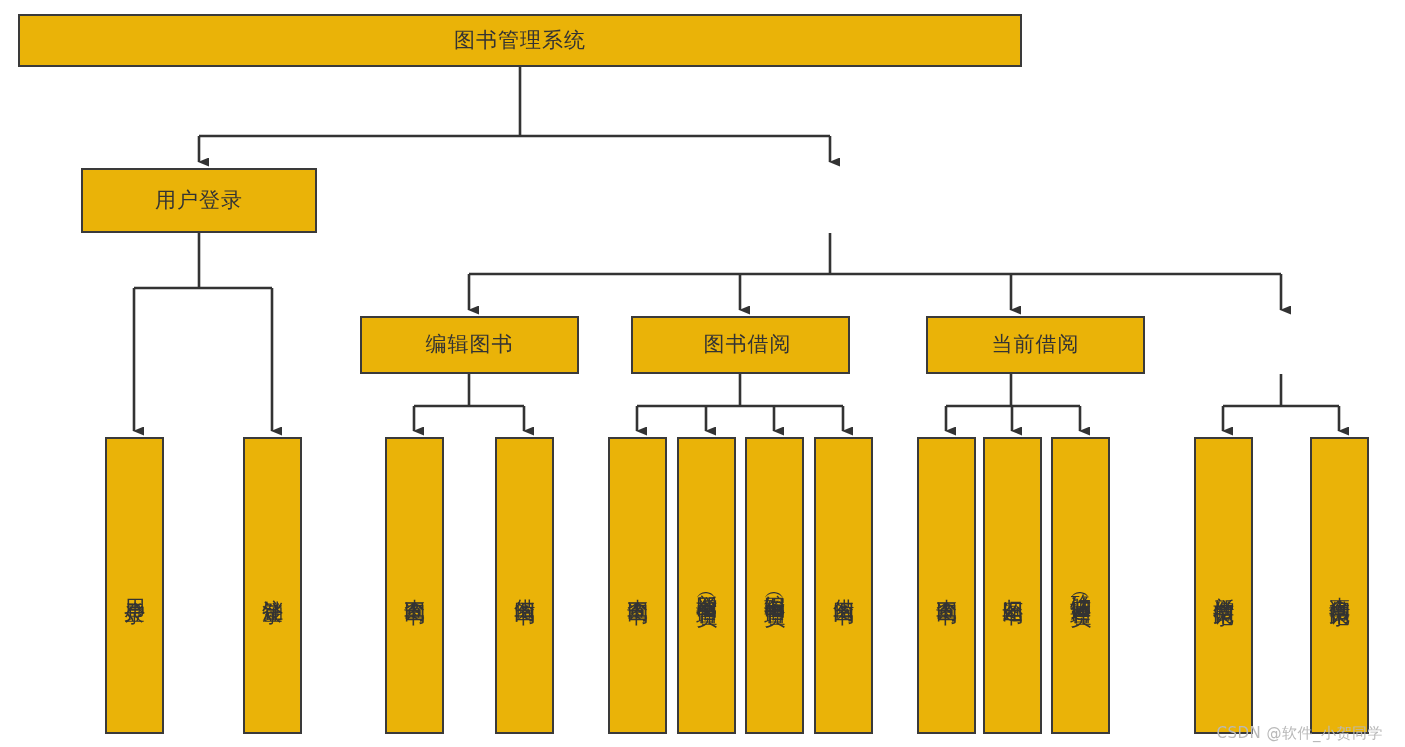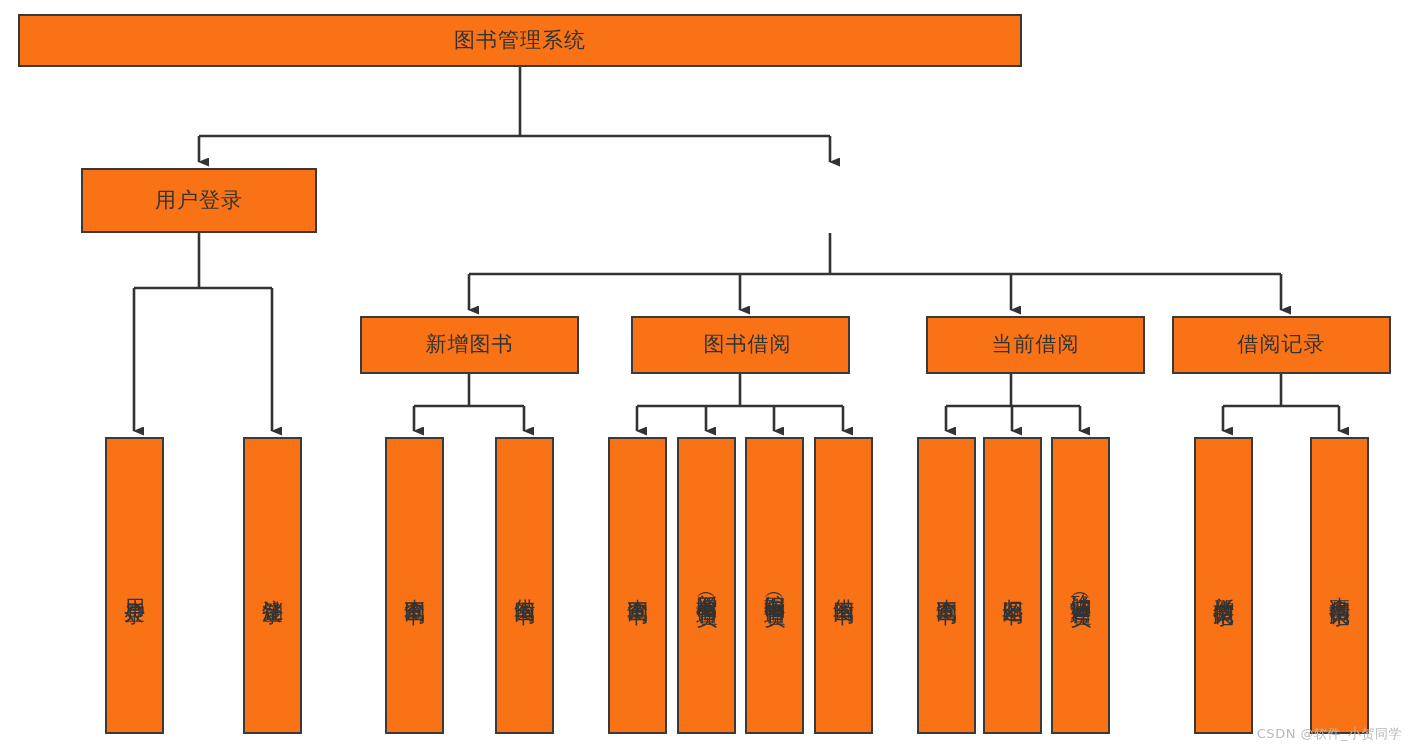--- a/index.html
+++ b/index.html
@@ -23,21 +23,21 @@
     position: absolute;
     left: 0;
     top: 0;
     width: 1405px;
     height: 747px;
   }
   .node {
     position: absolute;
     box-sizing: border-box;
     border: 2px solid #3a3a3a;
-    background: #f97316;
+    background: #eab308;
     color: #333333;
     display: flex;
     align-items: center;
     justify-content: center;
     text-align: center;
   }
   .node-h {
     font-size: 21px;
     letter-spacing: 1px;
     line-height: 1.2;
@@ -50,23 +50,23 @@
     letter-spacing: 2px;
     padding: 6px 0;
   }
   .node-v .vlabel {
     writing-mode: vertical-rl;
     text-orientation: upright;
     display: block;
   }
   .watermark {
     position: absolute;
-    right: 3px;
+    right: 22px;
     bottom: 4px;
-    font-size: 13px;
+    font-size: 15px;
     color: #b9b9b9;
     letter-spacing: 0.5px;
     white-space: nowrap;
     margin-top: 16px;
   }
 </style>
 </head>
 <body>
 
 <div id="diagram-root">
@@ -123,30 +123,27 @@
 
   <div class="node node-h" style="left:18px; top:14px; width:1004px; height:53px;">
     <span>图书管理系统</span>
   </div>
 
   <div class="node node-h" style="left:81px; top:168px; width:236px; height:65px;">
     <span>用户登录</span>
   </div>
 
   <div class="node node-h" style="left:360px; top:316px; width:219px; height:58px;">
-    <span>新增图书</span>
+    <span>编辑图书</span>
   </div>
   <div class="node node-h" style="left:631px; top:316px; width:219px; height:58px;padding-left:14px;">
     <span>图书借阅</span>
   </div>
   <div class="node node-h" style="left:902px; top:316px; width:219px; height:58px;margin-left:24px;">
     <span>当前借阅</span>
-  </div>
-  <div class="node node-h" style="left:1172px; top:316px; width:219px; height:58px;">
-    <span>借阅记录</span>
   </div>
 
   <div class="node node-v" style="left:105px; top:437px; width:59px; height:297px;">
     <span class="vlabel">用户登录</span>
   </div>
   <div class="node node-v" style="left:243px; top:437px; width:59px; height:297px;">
     <span class="vlabel">注销登录</span>
   </div>
 
   <div class="node node-v" style="left:385px; top:437px; width:59px; height:297px;">

